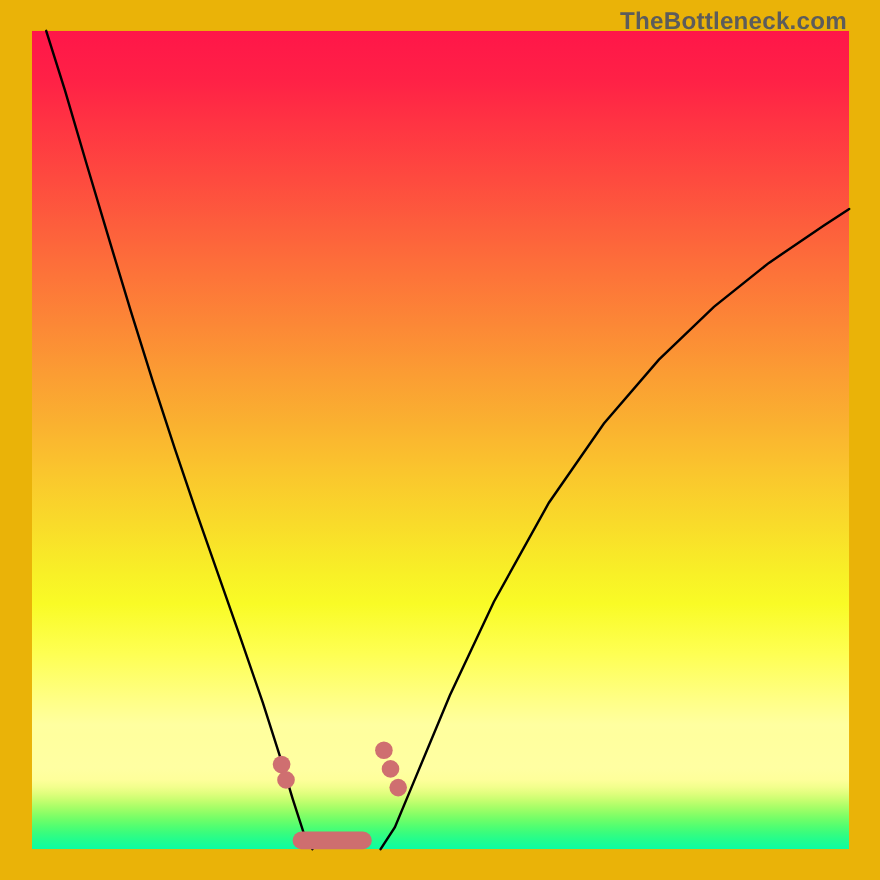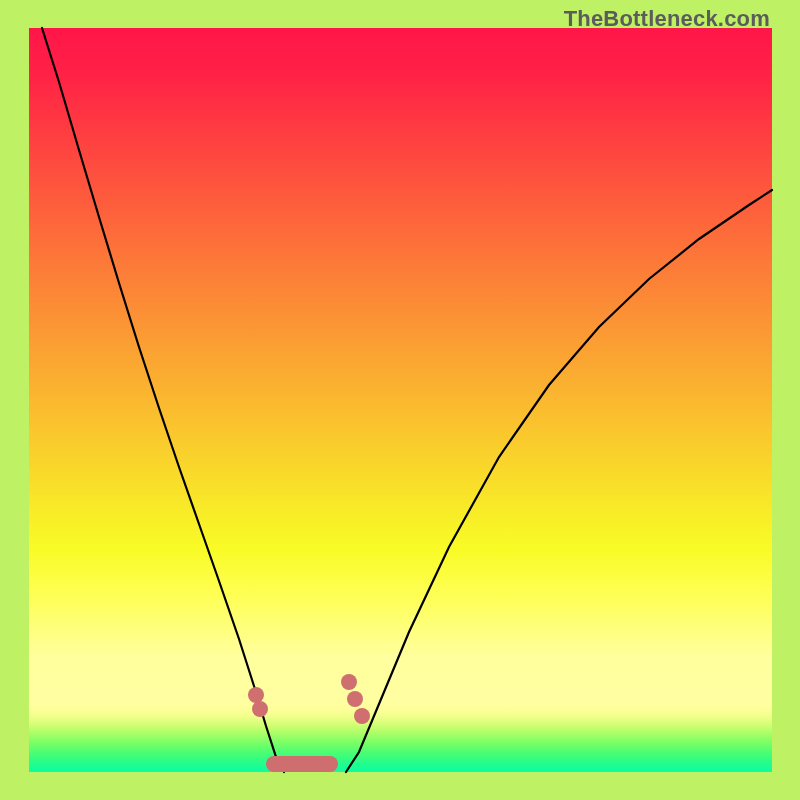--- a/index.html
+++ b/index.html
@@ -8,21 +8,21 @@
     width: 800px;
     height: 800px;
     background: #000;
     font-family: Arial, Helvetica, sans-serif;
     overflow: hidden;
   }
   .frame {
     position: absolute;
     left: 0; top: 0;
     width: 800px; height: 800px;
-    background: #bef264;
+    background: #eab308;
   }
   .plot {
     position: absolute;
     left: 29px;
     top: 28px;
     width: 743px;
     height: 744px;
   }
   .gradient-bg {
     position: absolute;

